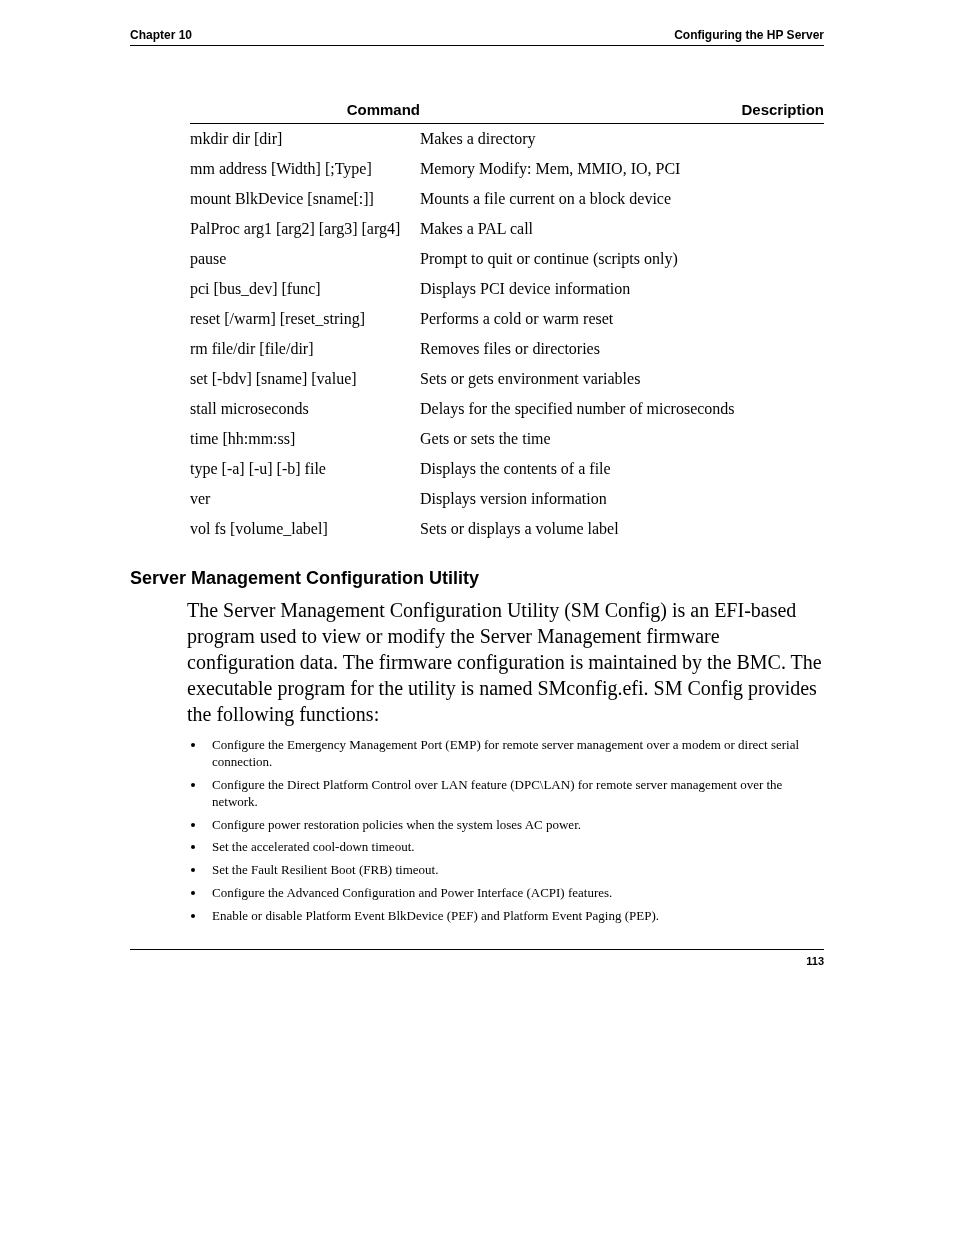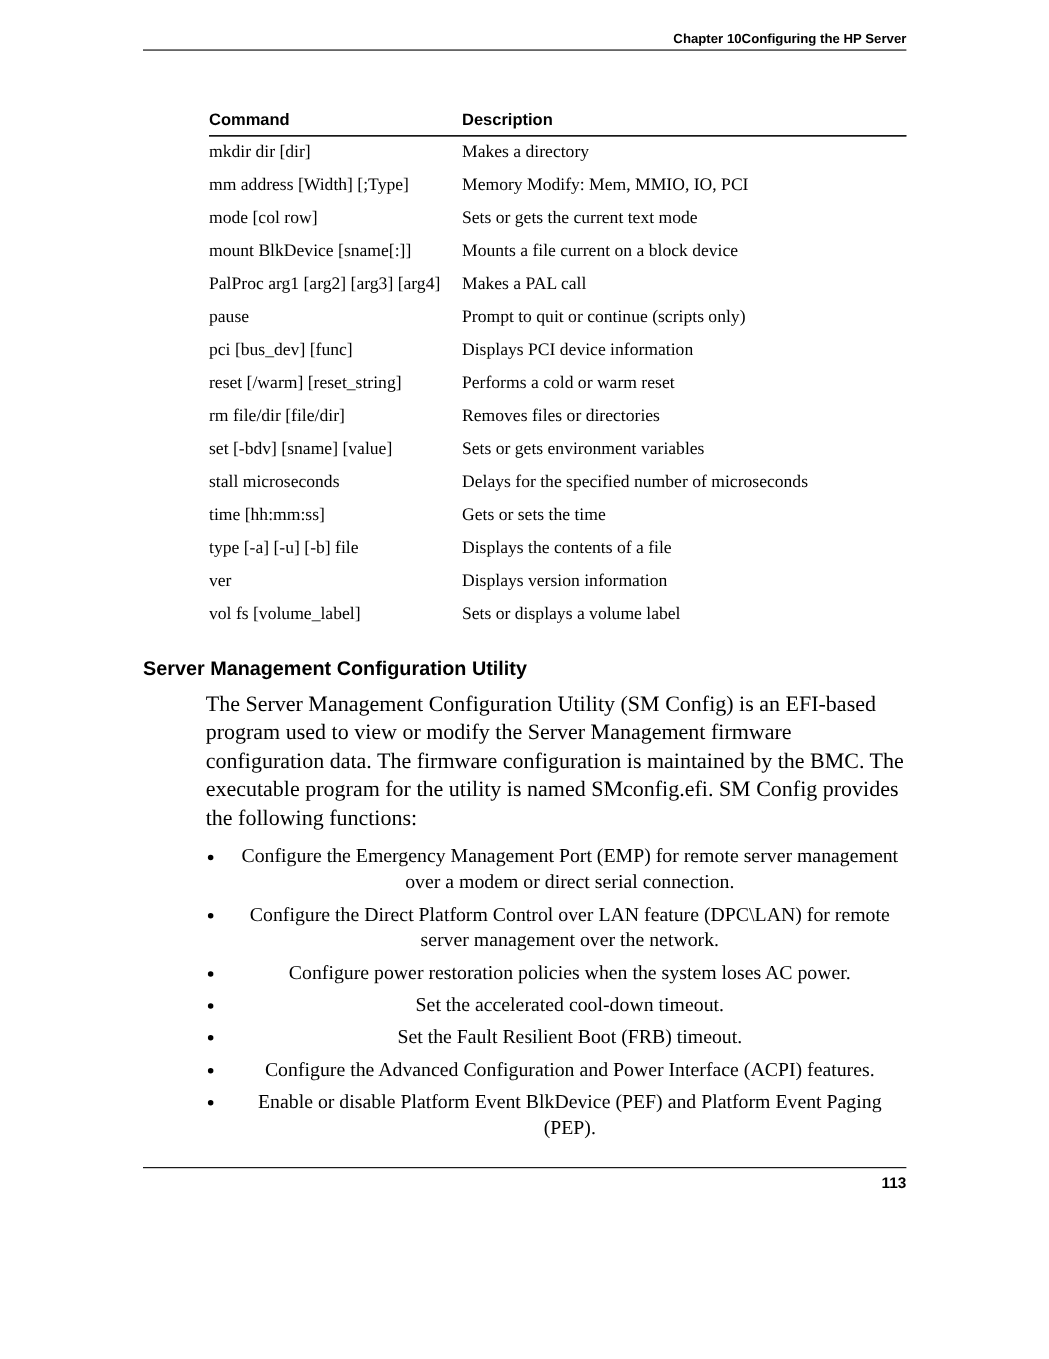--- a/index.html
+++ b/index.html
@@ -9,41 +9,41 @@
     font-family: "Times New Roman", Times, serif;
     color: #000;
     width: 954px;
   }
   .page {
     padding: 28px 130px 0 130px;
     box-sizing: border-box;
   }
   .header-row {
     display: flex;
-    justify-content: flex-end;
+    justify-content: space-between;
     font-family: Arial, Helvetica, sans-serif;
     font-weight: bold;
     font-size: 12px;
     border-bottom: 1.5px solid #000;
     padding-bottom: 3px;
     margin-bottom: 55px;
   }
   .table-wrap {
     margin-left: 60px;
     margin-right: 0;
   }
   table.cmd {
     border-collapse: collapse;
     width: 100%;
     font-size: 16px;
   }
   table.cmd th {
     font-family: Arial, Helvetica, sans-serif;
     font-weight: bold;
-    text-align: left;
+    text-align: right;
     font-size: 15px;
     border-bottom: 1.8px solid #000;
     padding: 0 0 5px 0;
   }
   table.cmd th:first-child { width: 230px; }
   table.cmd td {
     vertical-align: top;
     padding: 5px 8px 5px 0;
     line-height: 1.25;
   }
@@ -54,35 +54,34 @@
     margin: 24px 0 8px 0;
   }
   p.body {
     margin: 0 0 10px 57px;
     font-size: 20px;
     line-height: 1.3;
   }
   ul.bullets {
     margin: 0 0 0 48px;
     padding-left: 28px;
-    font-size: 18px;
+    font-size: 13px;
     line-height: 1.3;
-    text-align: center;
   }
   ul.bullets li {
     margin-bottom: 6px;
     padding-left: 6px;
   }
   .footer {
     border-top: 1.5px solid #000;
     margin-top: 24px;
     text-align: right;
     font-family: Arial, Helvetica, sans-serif;
     font-weight: bold;
-    font-size: 14px;
+    font-size: 11px;
     padding-top: 5px;
   }
 </style>
 </head>
 <body>
 
 <div class="page">
 
   <div class="header-row">
     <span>Chapter 10</span>
@@ -98,24 +97,20 @@
         </tr>
       </thead>
       <tbody>
         <tr>
             <td>mkdir dir [dir]</td>
             <td>Makes a directory</td>
           </tr>
         <tr>
             <td>mm address [Width] [;Type]</td>
             <td>Memory Modify: Mem, MMIO, IO, PCI</td>
-          </tr>
-        <tr>
-            <td>mode [col row]</td>
-            <td>Sets or gets the current text mode</td>
           </tr>
         <tr>
             <td>mount BlkDevice [sname[:]]</td>
             <td>Mounts a file current on a block device</td>
           </tr>
         <tr>
             <td>PalProc arg1 [arg2] [arg3] [arg4]</td>
             <td>Makes a PAL call</td>
           </tr>
         <tr>

